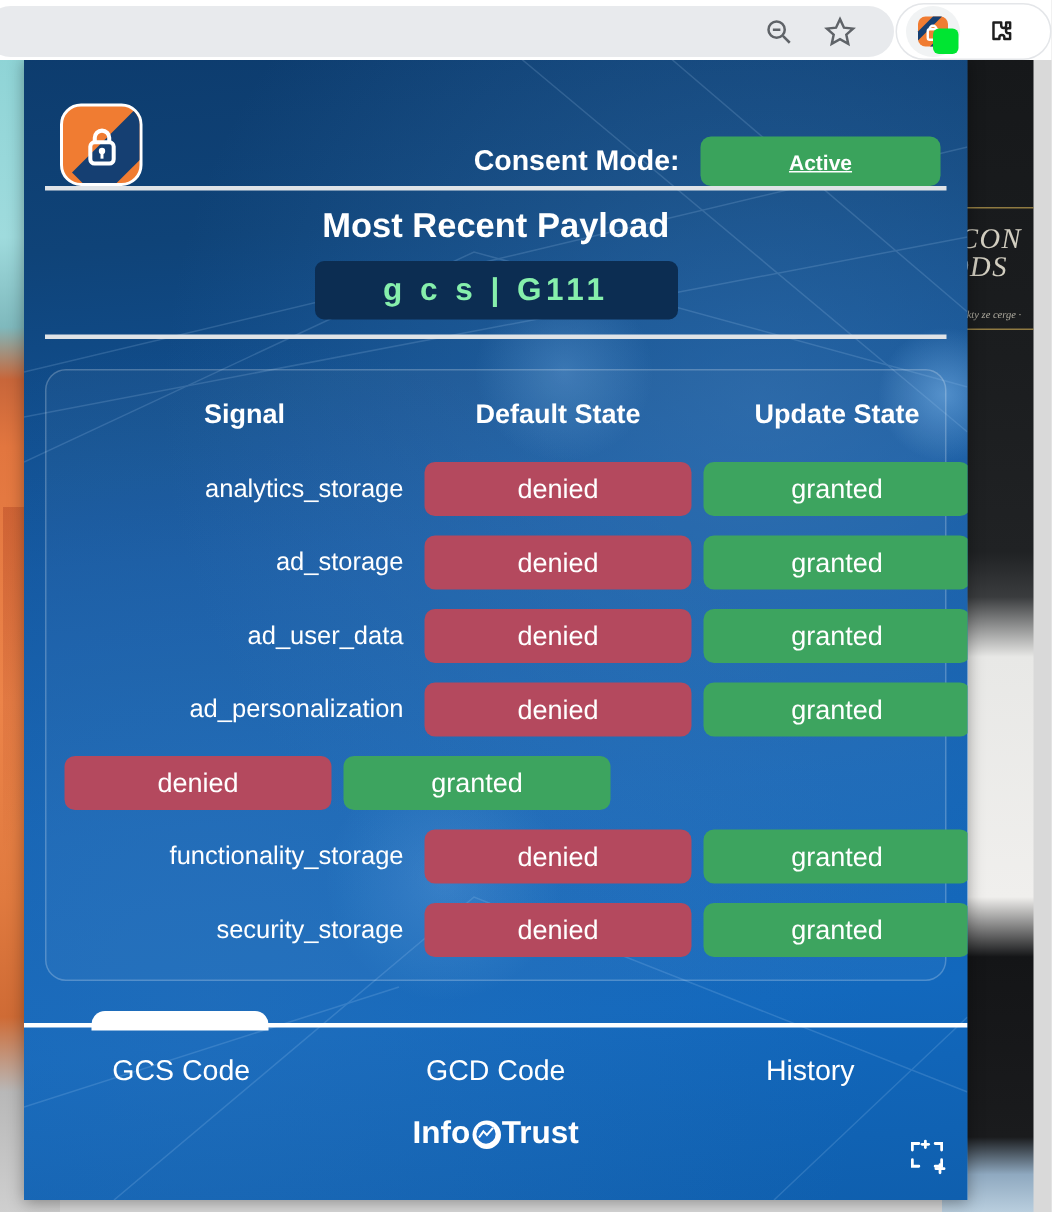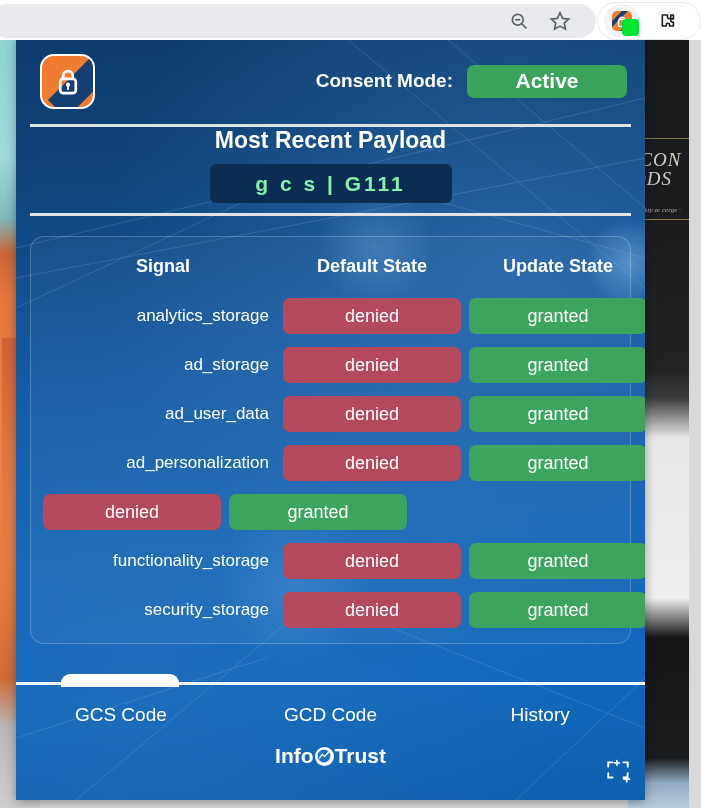--- a/index.html
+++ b/index.html
@@ -160,21 +160,21 @@
   #glow-a { right: -30px; top: 180px; width: 90px; height: 90px; background: radial-gradient(circle, rgba(120,180,235,.55), rgba(120,180,235,0) 70%); }
   #glow-b { left: 300px; top: 150px; width: 120px; height: 120px; background: radial-gradient(circle, rgba(120,180,235,.30), rgba(120,180,235,0) 70%); }
   #glow-c { left: 200px; top: 470px; width: 160px; height: 160px; background: radial-gradient(circle, rgba(130,190,240,.22), rgba(130,190,240,0) 70%); }
 
   
   #popup-header {
     position: relative;
     height: 86px;
     padding: 0 14px;
     display: flex;
-    align-items: center;
+    align-items: flex-end;
   }
   #app-logo {
     width: 55px; height: 55px;
     border-radius: 14px;
     background: #f07c32;
     border: 2px solid #ffffff;
     position: relative;
     overflow: hidden;
     flex: none;
     margin-left: 10px;
@@ -200,30 +200,30 @@
   #consent-mode-label {
     color: #ffffff;
     font-size: 19px;
     font-weight: bold;
   }
   #consent-mode-status {
     width: 160px; height: 33px;
     background: #3aa35c;
     border-radius: 7px;
     color: #ffffff;
-    font-size: 21px;
-    font-weight: bold;
-    display: flex; align-items: center; justify-content: center;
+    font-size: 14px;
+    font-weight: bold;
+    display: flex; align-items: center; justify-content: center; text-decoration: underline;
   }
 
   
   #payload-section {
     position: relative;
     margin: 0 14px;
-    padding: 0 0 10px;
+    padding: 10px 0 10px;
     border-top: 3px solid #dfe3e7;
     border-bottom: 3px solid #dfe3e7;
   }
   #payload-title {
     text-align: center;
     color: #ffffff;
     font-size: 23px;
     font-weight: bold;
     margin-bottom: 10px;
   }

